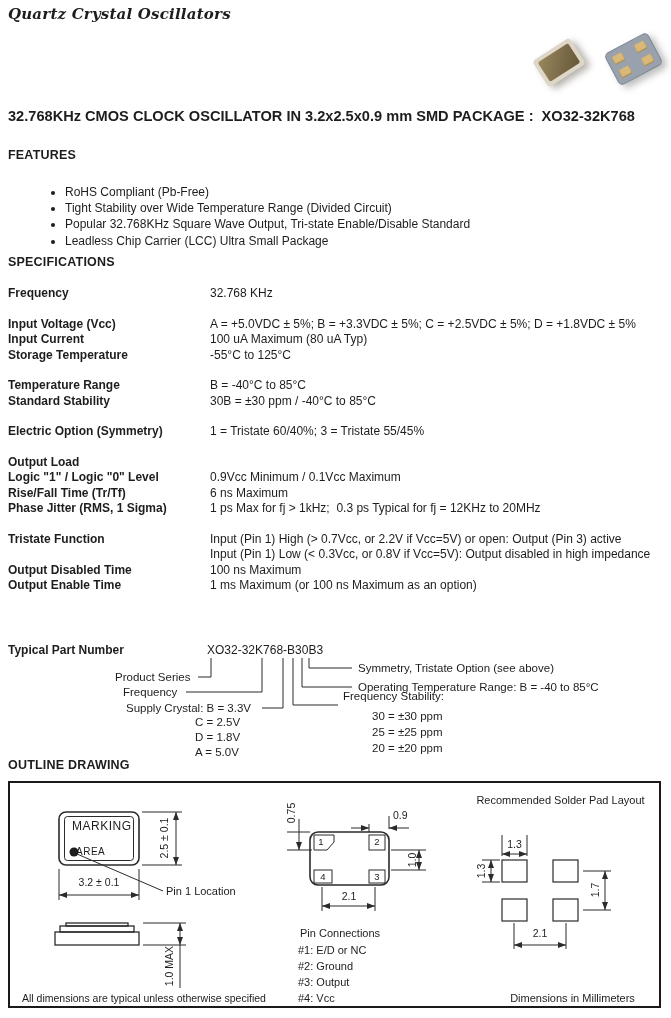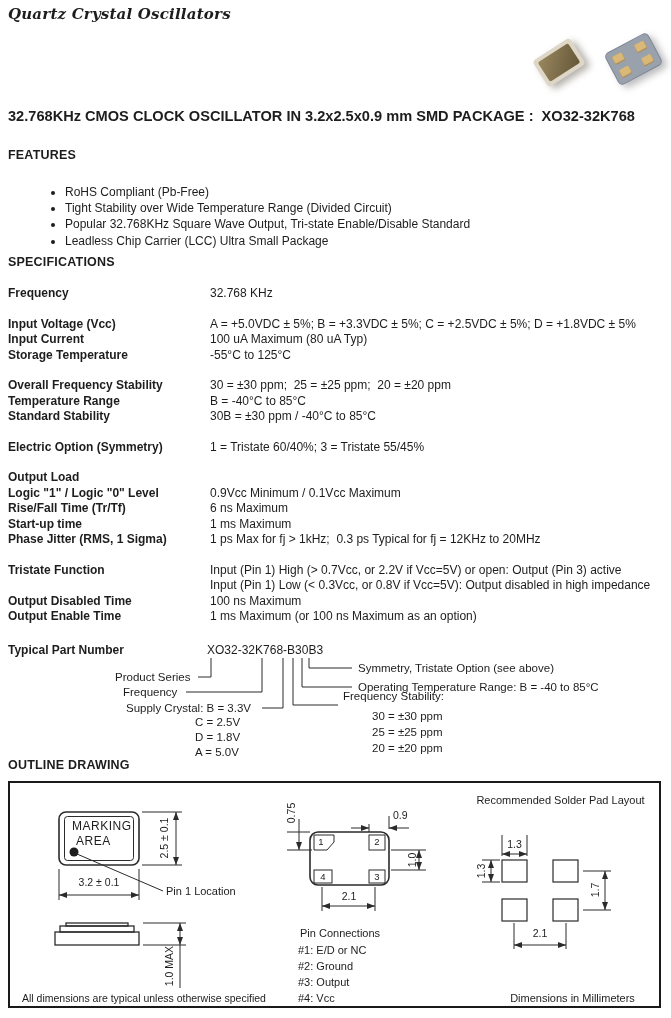--- a/index.html
+++ b/index.html
@@ -85,24 +85,20 @@
     <div class="spec-row">
       <div class="spec-label">Input Current</div>
       <div class="spec-value">100 uA Maximum (80 uA Typ)</div>
     </div>
     <div class="spec-row">
       <div class="spec-label">Storage Temperature</div>
       <div class="spec-value">-55°C to 125°C</div>
     </div>
     <div class="spec-gap"></div>
     <div class="spec-row">
-      <div class="spec-label">Overall Frequency Stability</div>
-      <div class="spec-value">30 = ±30 ppm;  25 = ±25 ppm;  20 = ±20 ppm</div>
-    </div>
-    <div class="spec-row">
       <div class="spec-label">Temperature Range</div>
       <div class="spec-value">B = -40°C to 85°C</div>
     </div>
     <div class="spec-row">
       <div class="spec-label">Standard Stability</div>
       <div class="spec-value">30B = ±30 ppm / -40°C to 85°C</div>
     </div>
     <div class="spec-gap"></div>
     <div class="spec-row">
       <div class="spec-label">Electric Option (Symmetry)</div>
@@ -112,24 +108,20 @@
     <div class="spec-row">
       <div class="spec-label">Output Load</div>
     </div>
     <div class="spec-row">
       <div class="spec-label">Logic "1" / Logic "0" Level</div>
       <div class="spec-value">0.9Vcc Minimum / 0.1Vcc Maximum</div>
     </div>
     <div class="spec-row">
       <div class="spec-label">Rise/Fall Time (Tr/Tf)</div>
       <div class="spec-value">6 ns Maximum</div>
-    </div>
-    <div class="spec-row">
-      <div class="spec-label">Start-up time</div>
-      <div class="spec-value">1 ms Maximum</div>
     </div>
     <div class="spec-row">
       <div class="spec-label">Phase Jitter (RMS, 1 Sigma)</div>
       <div class="spec-value">1 ps Max for fj &gt; 1kHz;  0.3 ps Typical for fj = 12KHz to 20MHz</div>
     </div>
     <div class="spec-gap"></div>
     <div class="spec-row">
       <div class="spec-label">Tristate Function</div>
       <div class="spec-value">Input (Pin 1) High (&gt; 0.7Vcc, or 2.2V if Vcc=5V) or open: Output (Pin 3) active</div>
     </div>
@@ -221,21 +213,21 @@
       <line class="ln" x1="492" y1="71" x2="517" y2="71" stroke-width="1" marker-start="url(#ah)" marker-end="url(#ah)"></line>
       <path class="ln" d="M472,77 H490 M472,99 H490" stroke-width="1"></path>
       <line class="ln" x1="481" y1="77" x2="481" y2="99" stroke-width="1" marker-start="url(#ah)" marker-end="url(#ah)"></line>
       <path class="ln" d="M573,88 H601 M573,127 H601" stroke-width="1"></path>
       <line class="ln" x1="595" y1="88" x2="595" y2="127" stroke-width="1" marker-start="url(#ah)" marker-end="url(#ah)"></line>
       <path class="ln" d="M504,140 V166 M556,140 V166" stroke-width="1"></path>
       <line class="ln" x1="504" y1="162" x2="556" y2="162" stroke-width="1" marker-start="url(#ah)" marker-end="url(#ah)"></line>
     </svg>
 
     <div class="txt" style="left:62px;top:37px;font-size:12px;letter-spacing:.5px">MARKING</div>
-    <div class="txt" style="left:66px;top:52px;font-size:12px;letter-spacing:.5px">AREA</div>
+    <div class="txt" style="left:66px;top:63px;font-size:10px;letter-spacing:.5px">AREA</div>
     <div class="txt dim ctr rot" style="left:126px;top:49px;width:56px">2.5 ± 0.1</div>
     <div class="txt dim ctr" style="left:61px;top:93px;width:56px">3.2 ± 0.1</div>
     <div class="txt" style="left:156px;top:102px">Pin 1 Location</div>
     <div class="txt dim ctr rot" style="left:130px;top:177px;width:58px">1.0 MAX</div>
     <div class="txt" style="left:12px;top:209px;font-size:10.5px">All dimensions are typical unless otherwise specified</div>
 
     <div class="padnum" style="left:306px;top:54px">1</div>
     <div class="padnum" style="left:362px;top:54px">2</div>
     <div class="padnum" style="left:308px;top:89px">4</div>
     <div class="padnum" style="left:362px;top:89px">3</div>

